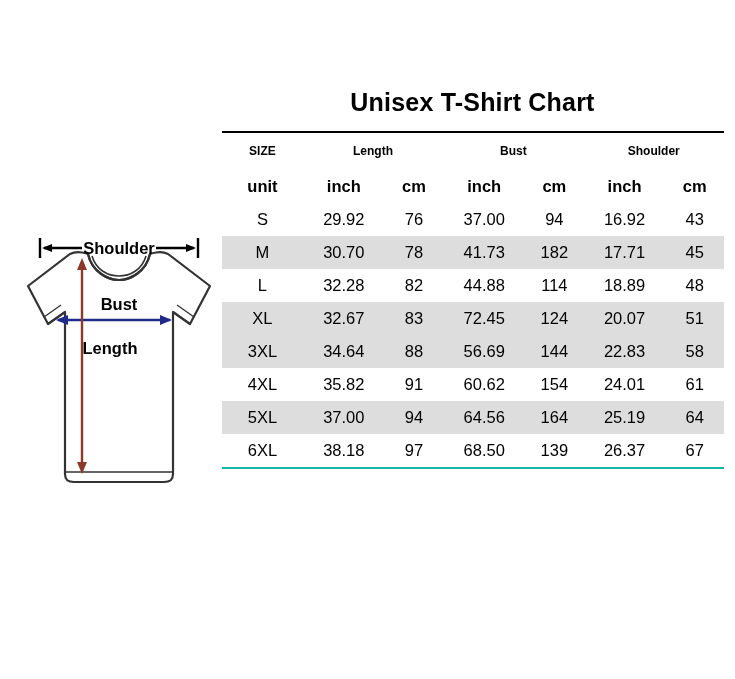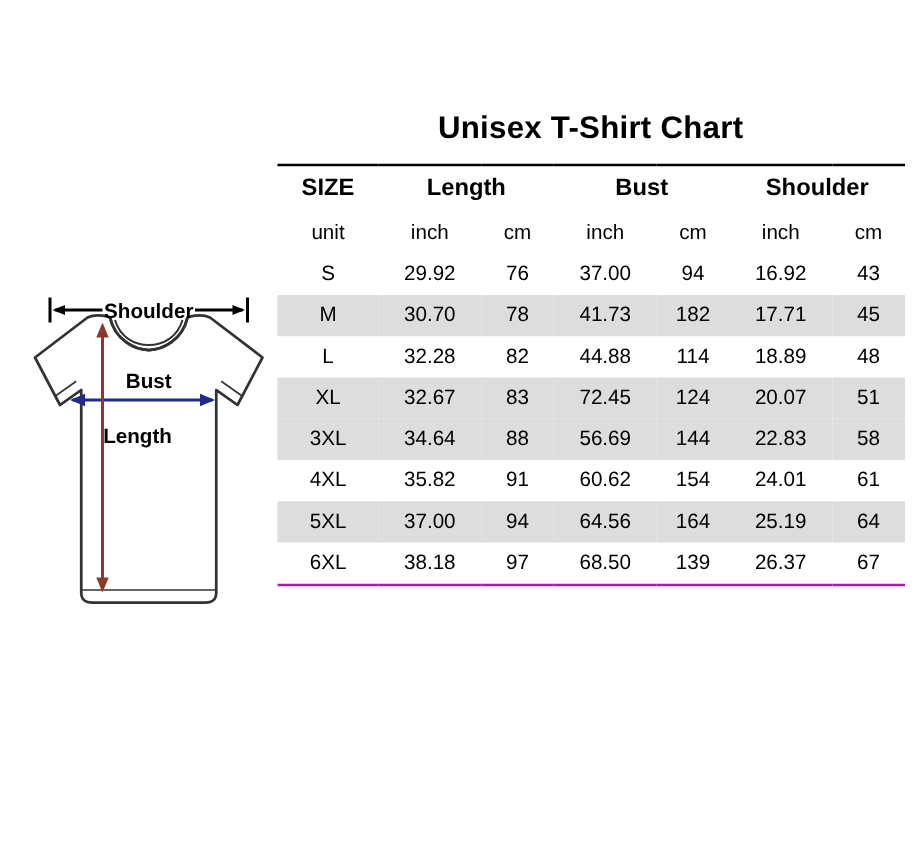--- a/index.html
+++ b/index.html
@@ -53,38 +53,38 @@
     padding: 0;
     border: none;
     font-weight: normal;
   }
   
   col.c-size  { width: 72px; }
   col.c-in    { width: 73px; }
   col.c-cm    { width: 52px; }
 
   tr.group-head td {
-    font-size: 19px;
+    font-size: 12px;
     font-weight: bold;
     height: 36px;
     border-top: 2px solid #000;
   }
   tr.unit-row td {
-    font-weight: normal;
+    font-weight: bold;
     font-size: 16.5px;
     height: 34px;
   }
   tr.data-row td:first-child {
     font-weight: normal;
   }
   tr.shade td {
     background: #dddddd;
   }
   tr.last-row td {
-    border-bottom: 2px solid #a21caf;
+    border-bottom: 2px solid #14b8a6;
   }
 
   
   #tshirt-figure {
     position: absolute;
     left: 18px;
     top: 214px;
     width: 200px;
     height: 290px;
   }

